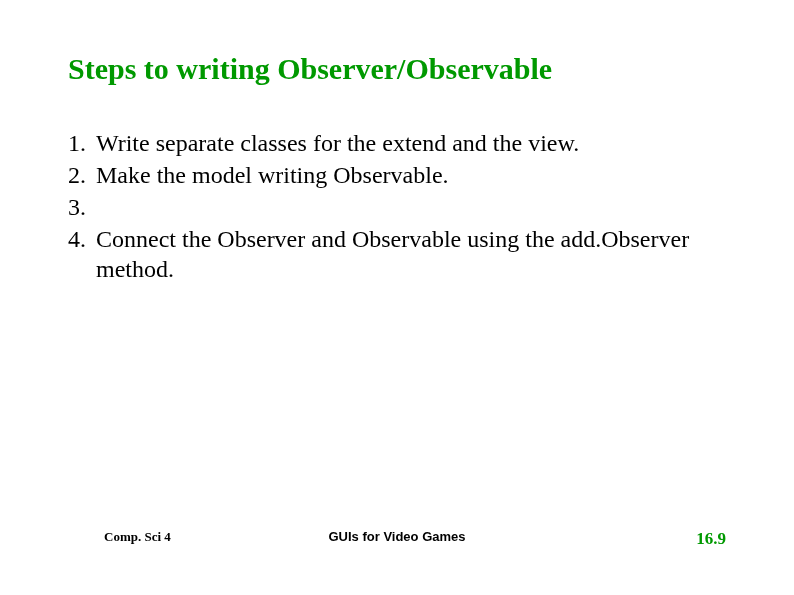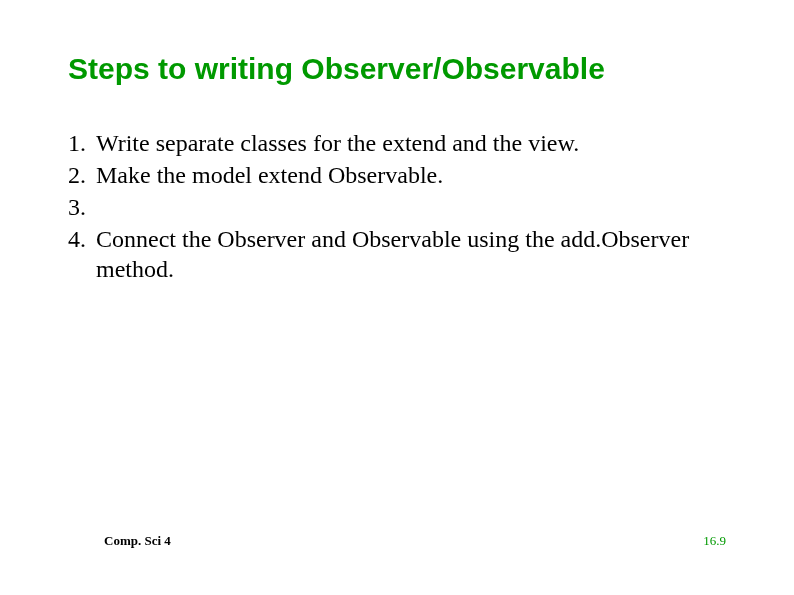--- a/index.html
+++ b/index.html
@@ -17,21 +17,21 @@
     .slide {
       width: 100%;
       height: 100%;
       padding: 52px 68px 0 68px;
       position: relative;
     }
     .title {
       color: #009900;
       font-size: 30px;
       font-weight: bold;
-      font-family: Liberation Sans, sans-serif;
+      font-family: Liberation Serif, serif;
       margin-bottom: 42px;
     }
     .list {
       font-family: "Times New Roman", Times, serif;
       font-size: 24px;
       color: #000000;
       line-height: 1.25;
     }
     .list-item {
       display: flex;
@@ -64,46 +64,47 @@
       font-family: Arial, Helvetica, sans-serif;
       font-size: 13px;
       font-weight: bold;
       color: #000000;
       position: absolute;
       left: 50%;
       transform: translateX(-50%);
     }
     .footer-right {
       font-family: "Times New Roman", Times, serif;
-      font-size: 13px;
-      font-weight: normal;
+      font-size: 17px;
+      font-weight: bold;
       color: #009900;
     }
   </style>
 </head>
 <body>
 
 <div class="slide">
   <h1 class="title">Steps to writing Observer/Observable</h1>
 
   <div class="list">
     <div class="list-item">
       <span class="list-number">1.</span>
       <span class="list-text">Write separate classes for the extend and the view.</span>
     </div>
     <div class="list-item">
       <span class="list-number">2.</span>
-      <span class="list-text">Make the model extend Observable.</span>
+      <span class="list-text">Make the model writing Observable.</span>
     </div>
     <div class="list-item">
       <span class="list-number">3.</span>
     </div>
     <div class="list-item">
       <span class="list-number">4.</span>
       <span class="list-text">Connect the Observer and Observable using the add.Observer method.</span>
     </div>
   </div>
 
   <div class="footer">
     <span class="footer-left">Comp. Sci 4</span>
+    <span class="footer-center">GUIs for Video Games</span>
     <span class="footer-right">16.9</span>
   </div>
 </div>
 
 </body></html>

